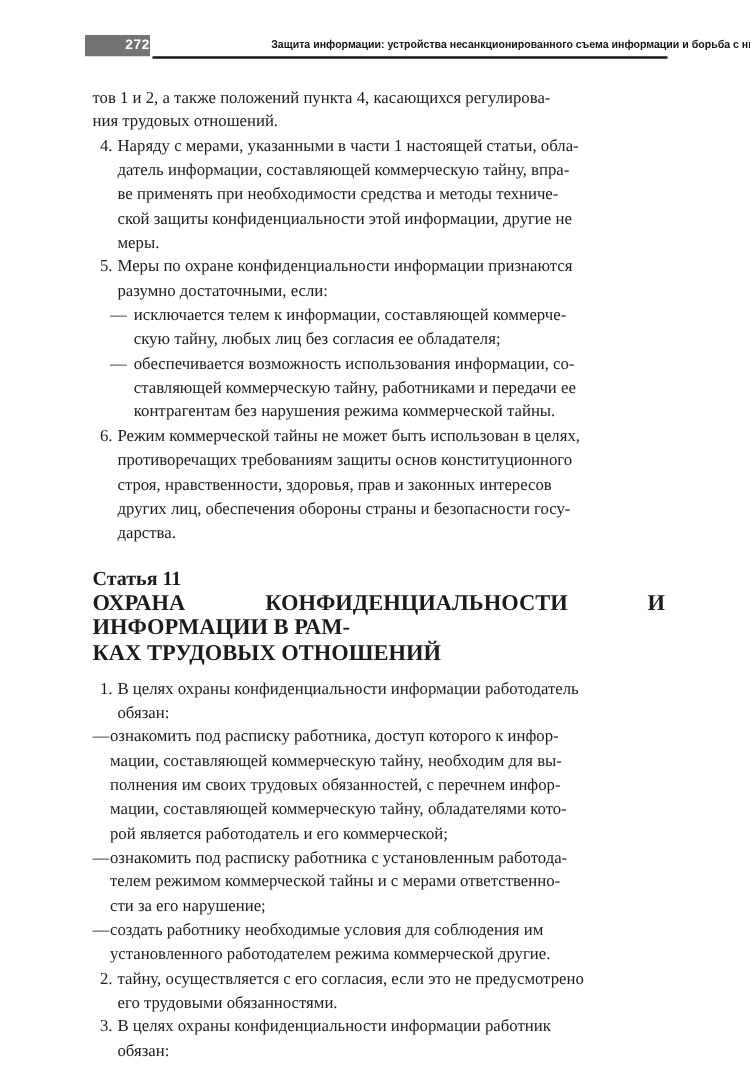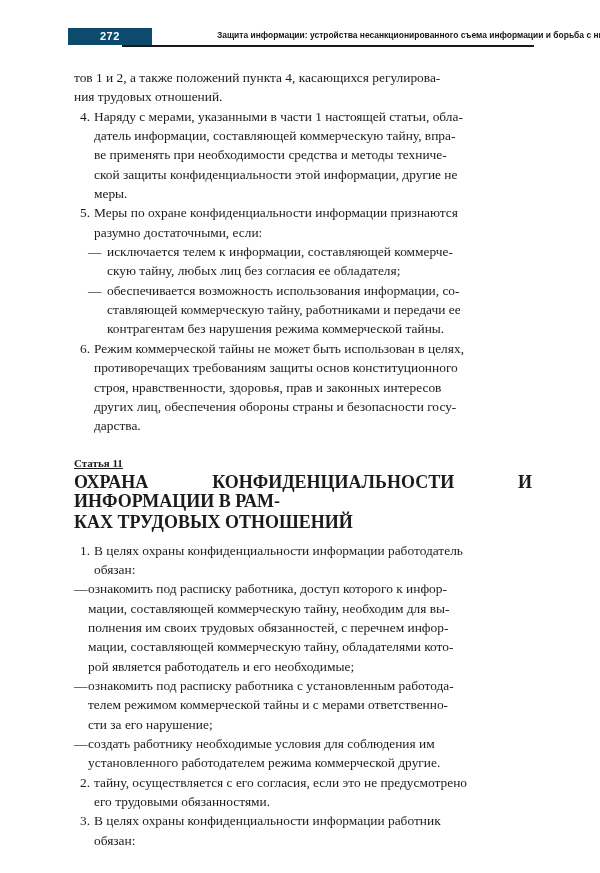--- a/index.html
+++ b/index.html
@@ -25,29 +25,28 @@
     top: 26px;
     width: 466px;
     height: 26px;
   }
   .page-number-badge {
     position: absolute;
     left: 0px;
     top: 2px;
     width: 52px;
     height: 17px;
-    background: #0c4a6e;
+    background: #737373;
     color: #ffffff;
     font-family: "Liberation Sans", sans-serif;
     font-weight: bold;
     font-size: 11px;
     letter-spacing: 0.5px;
-    text-align: left;
+    text-align: right;
     line-height: 17px;
-    padding-left: 32px;
   }
   .runhead-rule {
     position: absolute;
     left: 54px;
     top: 19px;
     width: 412px;
     height: 1.5px;
     background: #1a1a1a;
   }
   .runhead-title {
@@ -126,24 +125,23 @@
   }
   .dashitem.flush > .dash {
     left: 0px;
   }
 
   .heading-block {
     margin-top: 18px;
   }
   .art-label {
     font-weight: bold;
-    font-size: 11px;
+    font-size: 16px;
     line-height: 19px;
     margin: 0;
-    text-decoration: underline;
   }
   .art-title {
     font-weight: bold;
     font-size: 18px;
     line-height: 19px;
     margin: 0 0 2px 0;
     text-align: justify;
     text-justify: inter-word;
   }
   .spacer-sm { height: 7px; }
@@ -233,21 +231,21 @@
         <div>обязан:</div>
       </span>
     </div>
     <div class="dashitem flush">
       <span class="dash">—</span>
       <span class="txt">
         <div>ознакомить под расписку работника, доступ которого к инфор-</div>
         <div>мации, составляющей коммерческую тайну, необходим для вы-</div>
         <div>полнения им своих трудовых обязанностей, с перечнем инфор-</div>
         <div>мации, составляющей коммерческую тайну, обладателями кото-</div>
-        <div>рой является работодатель и его необходимые;</div>
+        <div>рой является работодатель и его коммерческой;</div>
       </span>
     </div>
     <div class="dashitem flush">
       <span class="dash">—</span>
       <span class="txt">
         <div>ознакомить под расписку работника с установленным работода-</div>
         <div>телем режимом коммерческой тайны и с мерами ответственно-</div>
         <div>сти за его нарушение;</div>
       </span>
     </div>

